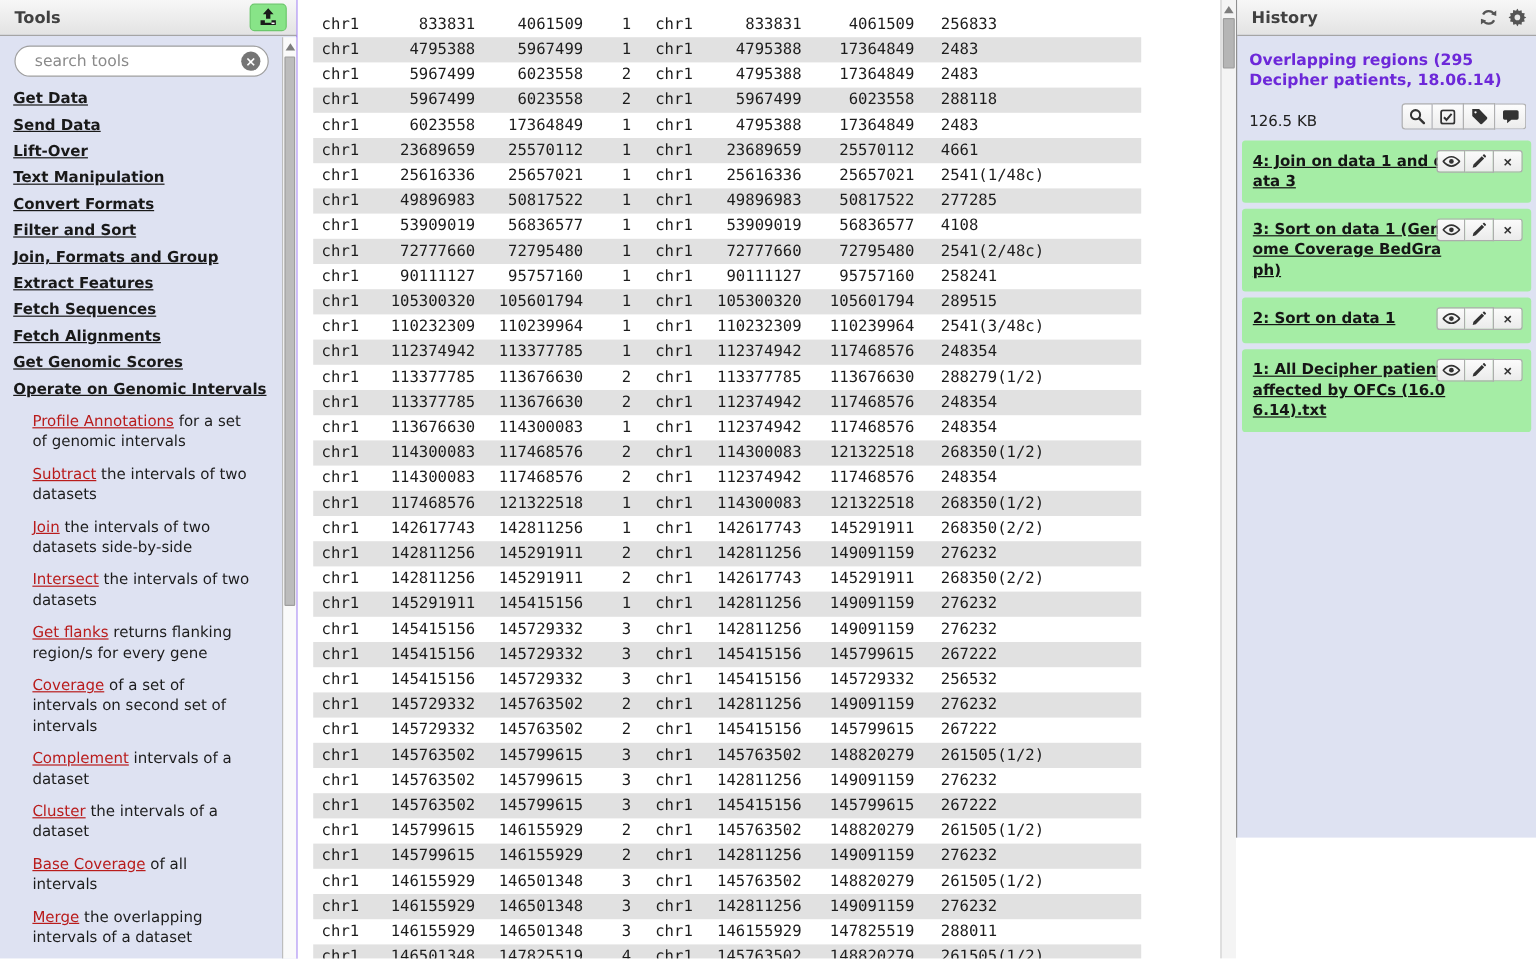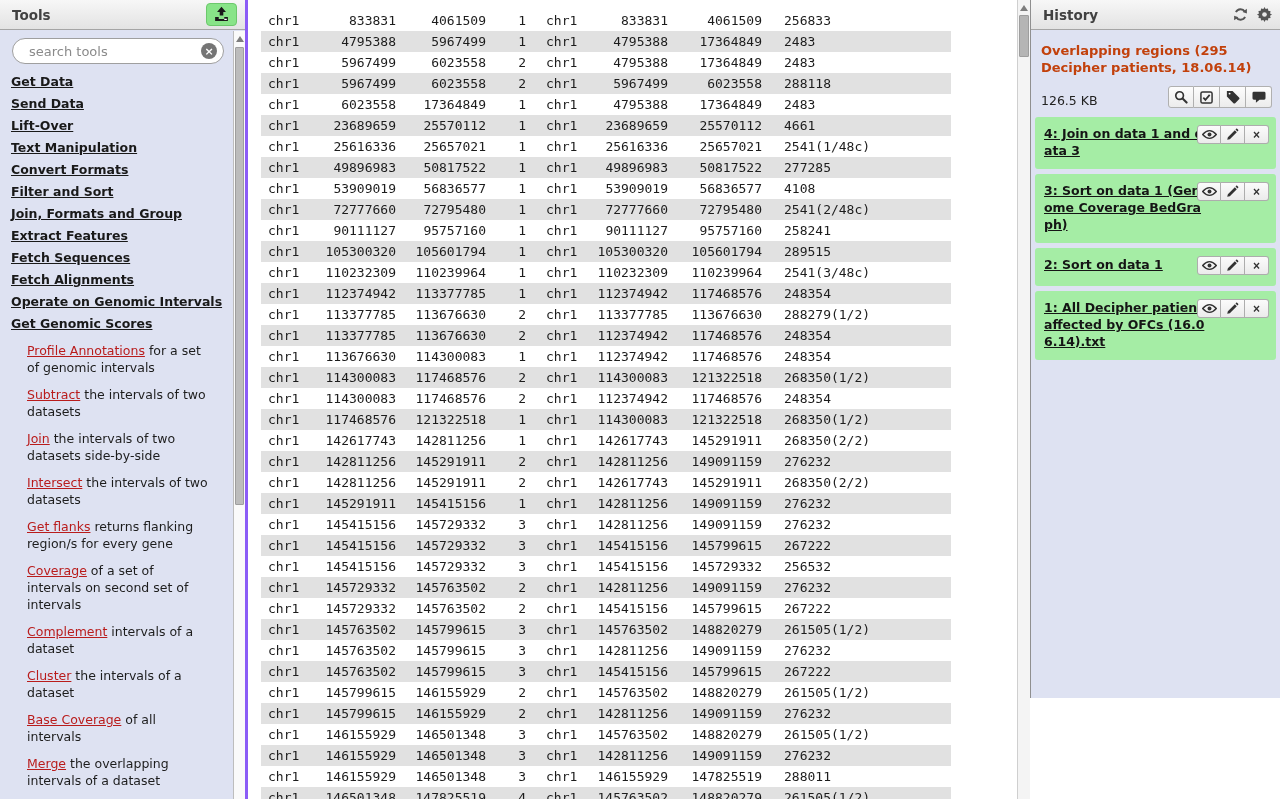--- a/index.html
+++ b/index.html
@@ -6,21 +6,21 @@
   .app{position:relative;width:1280px;height:799px;overflow:hidden;
        font-family:"DejaVu Sans","Liberation Sans",sans-serif;color:#1a1a1a;background:#fff;}
 
   
   .panel-header{position:absolute;top:0;left:0;right:0;height:30px;box-sizing:border-box;
     background:linear-gradient(#f7f7f7,#e3e3e3);border-bottom:1px solid #a5a5a5;
     display:flex;align-items:center;padding:0 8px 0 12px;font-weight:bold;font-size:13.5px;color:#414141;}
 
   
   .tools-panel{position:absolute;left:0;top:0;width:248px;height:799px;box-sizing:border-box;
-    background:#dee2f2;border-right:3px solid #8b5cf6;}
+    background:#dee2f2;border-right:1px solid #8b5cf6;}
   .upload-btn{margin-left:auto;width:31px;height:23px;background:#88e488;border:1px solid #6cc86c;
     border-radius:4px;display:flex;align-items:center;justify-content:center;padding:0;cursor:pointer;}
   .tools-body{position:absolute;top:31px;left:0;width:236px;bottom:0;overflow:hidden;}
   .search-wrap{position:relative;margin:7px 12px 0 12px;}
   .search-wrap input{width:100%;box-sizing:border-box;height:26px;border-radius:13px;border:1px solid #9f9f9f;
     padding:0 30px 0 16px;font-size:13px;color:#555;background:#fff;outline:none;
     font-family:"DejaVu Sans","Liberation Sans",sans-serif;}
   .search-wrap input::placeholder{color:#8a8a8a;}
   .clear-btn{position:absolute;right:7px;top:5px;width:16px;height:16px;border-radius:50%;background:#757575;
     color:#fff;font-size:11px;font-weight:bold;display:flex;align-items:center;justify-content:center;
@@ -58,21 +58,21 @@
   .c6{width:82px;text-align:right;}
   .c7{width:94px;text-align:right;}
   .c8{padding-left:22px;text-align:left;}
 
   
   .history-panel{position:absolute;left:1030px;top:0;width:250px;height:698px;box-sizing:border-box;
     background:#dee2f2;border-left:1px solid #8f8f8f;}
   .hdr-icons{margin-left:auto;display:flex;gap:9px;align-items:center;}
   .hdr-icon{display:flex;align-items:center;cursor:pointer;}
   .history-body{position:absolute;top:31px;left:0;right:0;bottom:0;overflow:hidden;}
-  .history-name{margin:11px 10px 0 10px;font-weight:bold;font-size:13px;line-height:17px;white-space:pre-line;color:#c2410c;}
+  .history-name{margin:11px 10px 0 10px;font-weight:bold;font-size:13px;line-height:17px;white-space:pre-line;color:#6d28d9;}
   .history-meta{display:flex;align-items:flex-end;justify-content:space-between;margin:10px 8px 9px 10px;}
   .history-size{font-size:12.5px;color:#222;}
   .btn-group{display:flex;}
   .btn{width:26px;height:22px;display:flex;align-items:center;justify-content:center;
     background:linear-gradient(#fdfdfd,#ececec);border:1px solid #b0b0b0;border-left:none;cursor:pointer;padding:0;}
   .btn:first-child{border-left:1px solid #b0b0b0;border-radius:3px 0 0 3px;}
   .btn:last-child{border-radius:0 3px 3px 0;}
   .hist-items{margin:0 4px 0 4px;}
   .hist-item{position:relative;background:#a5eda5;border-radius:3px;padding:8px 8px 10px 9px;margin-bottom:5px;min-height:20px;}
   .hist-title{font-size:12.5px;font-weight:bold;text-decoration:underline;color:#151515;line-height:17px;
@@ -111,22 +111,22 @@
           <div class="tool-section"><a class="section-link">Get Data</a></div>
           <div class="tool-section"><a class="section-link">Send Data</a></div>
           <div class="tool-section"><a class="section-link">Lift-Over</a></div>
           <div class="tool-section"><a class="section-link">Text Manipulation</a></div>
           <div class="tool-section"><a class="section-link">Convert Formats</a></div>
           <div class="tool-section"><a class="section-link">Filter and Sort</a></div>
           <div class="tool-section"><a class="section-link">Join, Formats and Group</a></div>
           <div class="tool-section"><a class="section-link">Extract Features</a></div>
           <div class="tool-section"><a class="section-link">Fetch Sequences</a></div>
           <div class="tool-section"><a class="section-link">Fetch Alignments</a></div>
+          <div class="tool-section"><a class="section-link">Get Genomic Scores</a></div>
           <div class="tool-section"><a class="section-link">Operate on Genomic Intervals</a></div>
-          <div class="tool-section"><a class="section-link">Get Genomic Scores</a></div>
         </div>
       <div class="subtools">
           <div class="subtool"><a class="tool-link">Profile Annotations</a><span class="tool-desc"> for a set
 of genomic intervals</span></div>
           <div class="subtool"><a class="tool-link">Subtract</a><span class="tool-desc"> the intervals of two
 datasets</span></div>
           <div class="subtool"><a class="tool-link">Join</a><span class="tool-desc"> the intervals of two
 datasets side-by-side</span></div>
           <div class="subtool"><a class="tool-link">Intersect</a><span class="tool-desc"> the intervals of two
 datasets</span></div>

